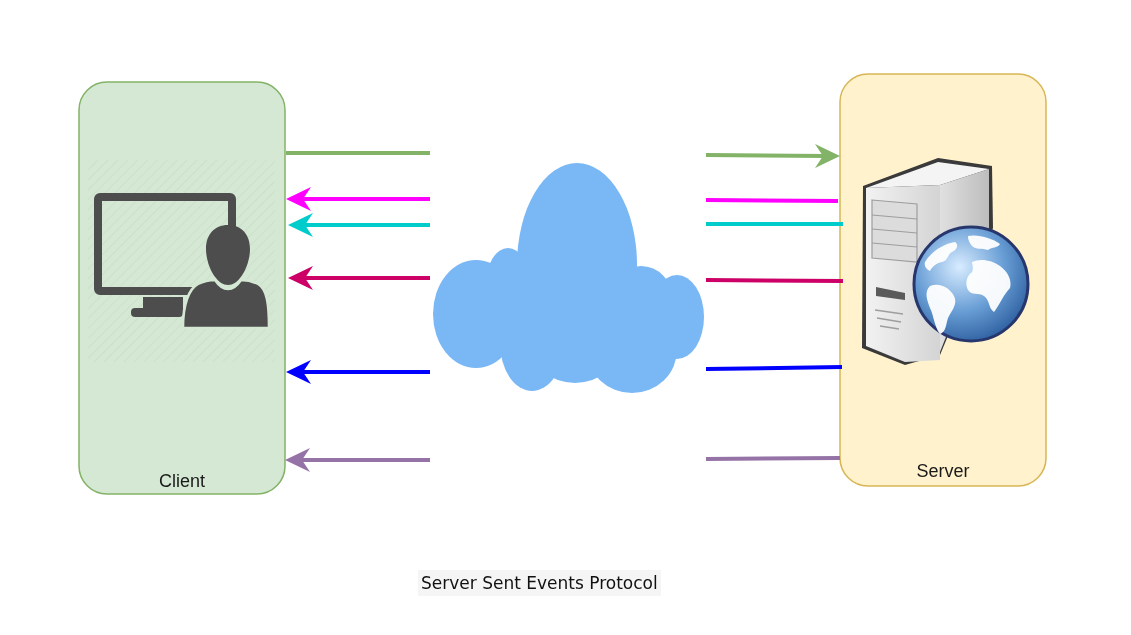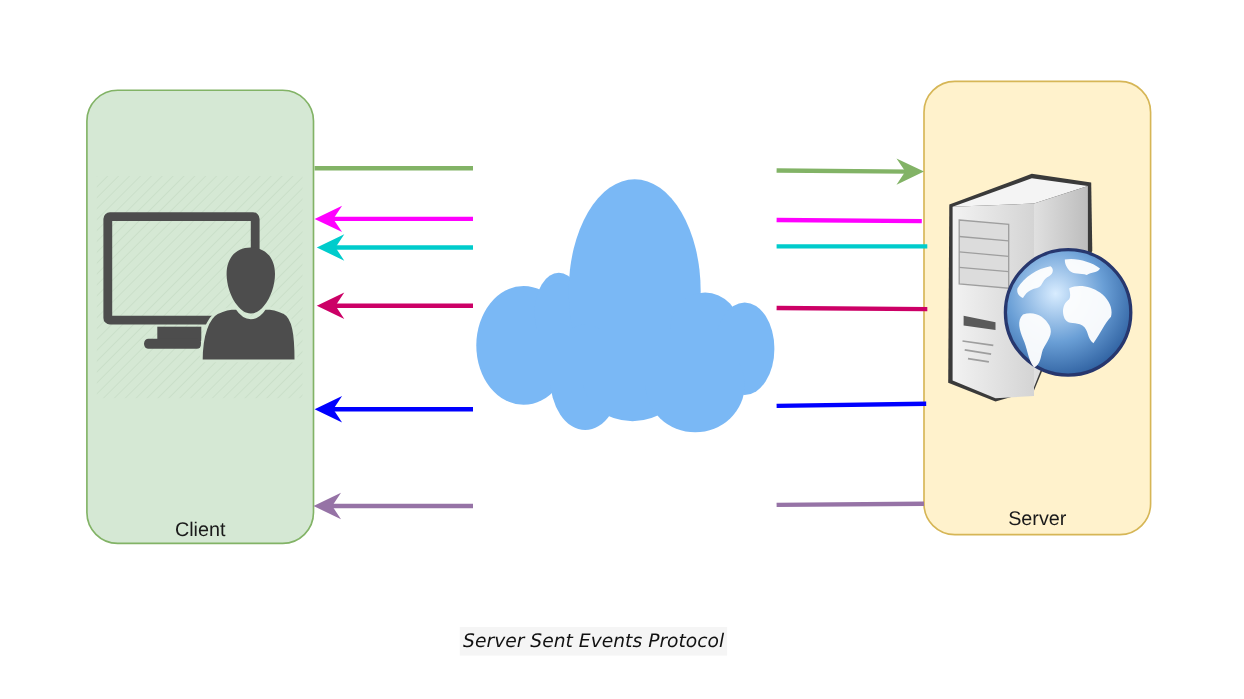--- a/index.html
+++ b/index.html
@@ -1,21 +1,21 @@
 <!DOCTYPE html>
 <html><head>
 <meta charset="utf-8">
 <style>
   html, body { margin: 0; padding: 0; background: #ffffff; }
   body { width: 1131px; height: 635px; position: relative; overflow: hidden;
          font-family: "Liberation Sans", sans-serif; }
   #canvas { position: absolute; left: 0; top: 0; }
   .caption { position: absolute; left: 418px; top: 570px; height: 26px; padding: 0 3px;
              background: #f5f5f5; font-family: "DejaVu Sans", sans-serif; font-size: 17px;
-             line-height: 26px; color: #111; white-space: nowrap; font-style: italic; }
+             line-height: 26px; color: #111; white-space: nowrap; }
 </style>
 </head>
 <body>
 
 <svg id="canvas" width="1131" height="635" viewBox="0 0 1131 635" xmlns="http://www.w3.org/2000/svg">
   <defs>
     <pattern id="hatch" width="7" height="7" patternUnits="userSpaceOnUse" patternTransform="rotate(45)">
       <line x1="0" y1="0" x2="0" y2="7" stroke="#c3d9c2" stroke-width="1.2"></line>
     </pattern>
     <radialGradient id="globeGrad" cx="40%" cy="35%" r="70%">

